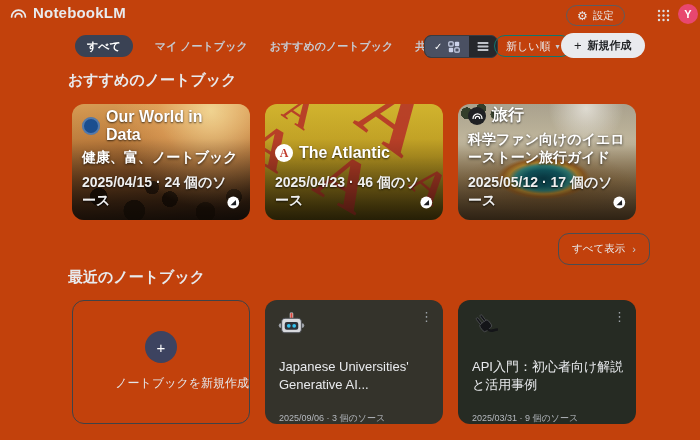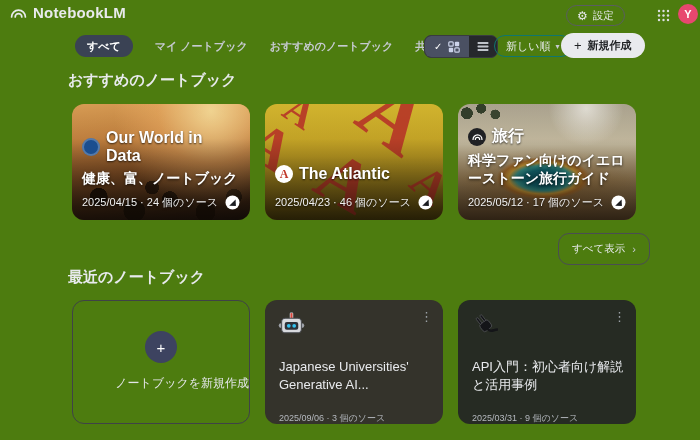--- a/index.html
+++ b/index.html
@@ -1,19 +1,19 @@
 <!DOCTYPE html>
 <html><head>
 <meta charset="utf-8">
 <style>
   * { box-sizing: border-box; }
   html,body { margin:0; padding:0; background:#17181b; }
   .page {
     position:relative; width:700px; height:440px; overflow:hidden;
-    background:#4d7c0f; color:#e8eaed;
+    background:#c2410c; color:#e8eaed;
     font-family:"Liberation Sans","DejaVu Sans",sans-serif;
   }
   
   .logo { position:absolute; left:10px; top:4px; display:flex; align-items:center; gap:6px; }
   .logo-text { font-size:15px; font-weight:600; letter-spacing:.2px; }
   .settings-btn {
     position:absolute; left:566px; top:5px; height:21px; padding:0 10px;
     display:flex; align-items:center; gap:5px; border:1px solid #5a5d62;
     border-radius:11px; font-size:10.5px; color:#e8eaed; background:transparent;
   }
@@ -82,21 +82,21 @@
   .fcontent { position:absolute; inset:0; padding:10px; display:flex; flex-direction:column; justify-content:flex-end; }
   .badge-row { display:flex; align-items:center; gap:6px; margin-bottom:5px; }
   .badge { width:18px; height:18px; border-radius:50%; flex:0 0 auto; display:flex; align-items:center; justify-content:center; }
   .badge-owid { background:#1b4e8f; box-shadow:inset 0 0 0 2px rgba(255,255,255,.25); }
   .badge-atl { background:#fff; }
   .badge-atl span { color:#c0392b; font-family:"Liberation Serif","DejaVu Serif",serif; font-weight:bold; font-size:12px; }
   .badge-nlm { background:#202124; }
   .fsource { font-size:16px; font-weight:bold; color:#fff; text-shadow:0 1px 2px rgba(0,0,0,.7); }
   .ftitle { font-size:14px; font-weight:bold; color:#fff; line-height:1.28; text-shadow:0 1px 3px rgba(0,0,0,.75); }
   .fmeta-row { display:flex; justify-content:space-between; align-items:flex-end; margin-top:7px; }
-  .fmeta { font-size:11px; color:#f0f0f0; text-shadow:0 1px 2px rgba(0,0,0,.75); }
+  .fmeta { font-size:14px; color:#f0f0f0; text-shadow:0 1px 2px rgba(0,0,0,.75);font-weight:bold; }
   
   .show-all {
     position:absolute; left:558px; top:233px; height:32px; padding:0 13px;
     display:flex; align-items:center; gap:7px; border:1px solid #4a4d52; border-radius:11px;
     font-size:10.5px; color:#e8eaed;
   }
   .chev { font-size:11px; color:#c6cad1; }
   
   .rcard { position:absolute; top:300px; width:178px; height:124px; border-radius:12px; overflow:hidden; cursor:pointer; }
   .rc1 { left:72px; border:1px solid #3f4247; background:transparent; }

